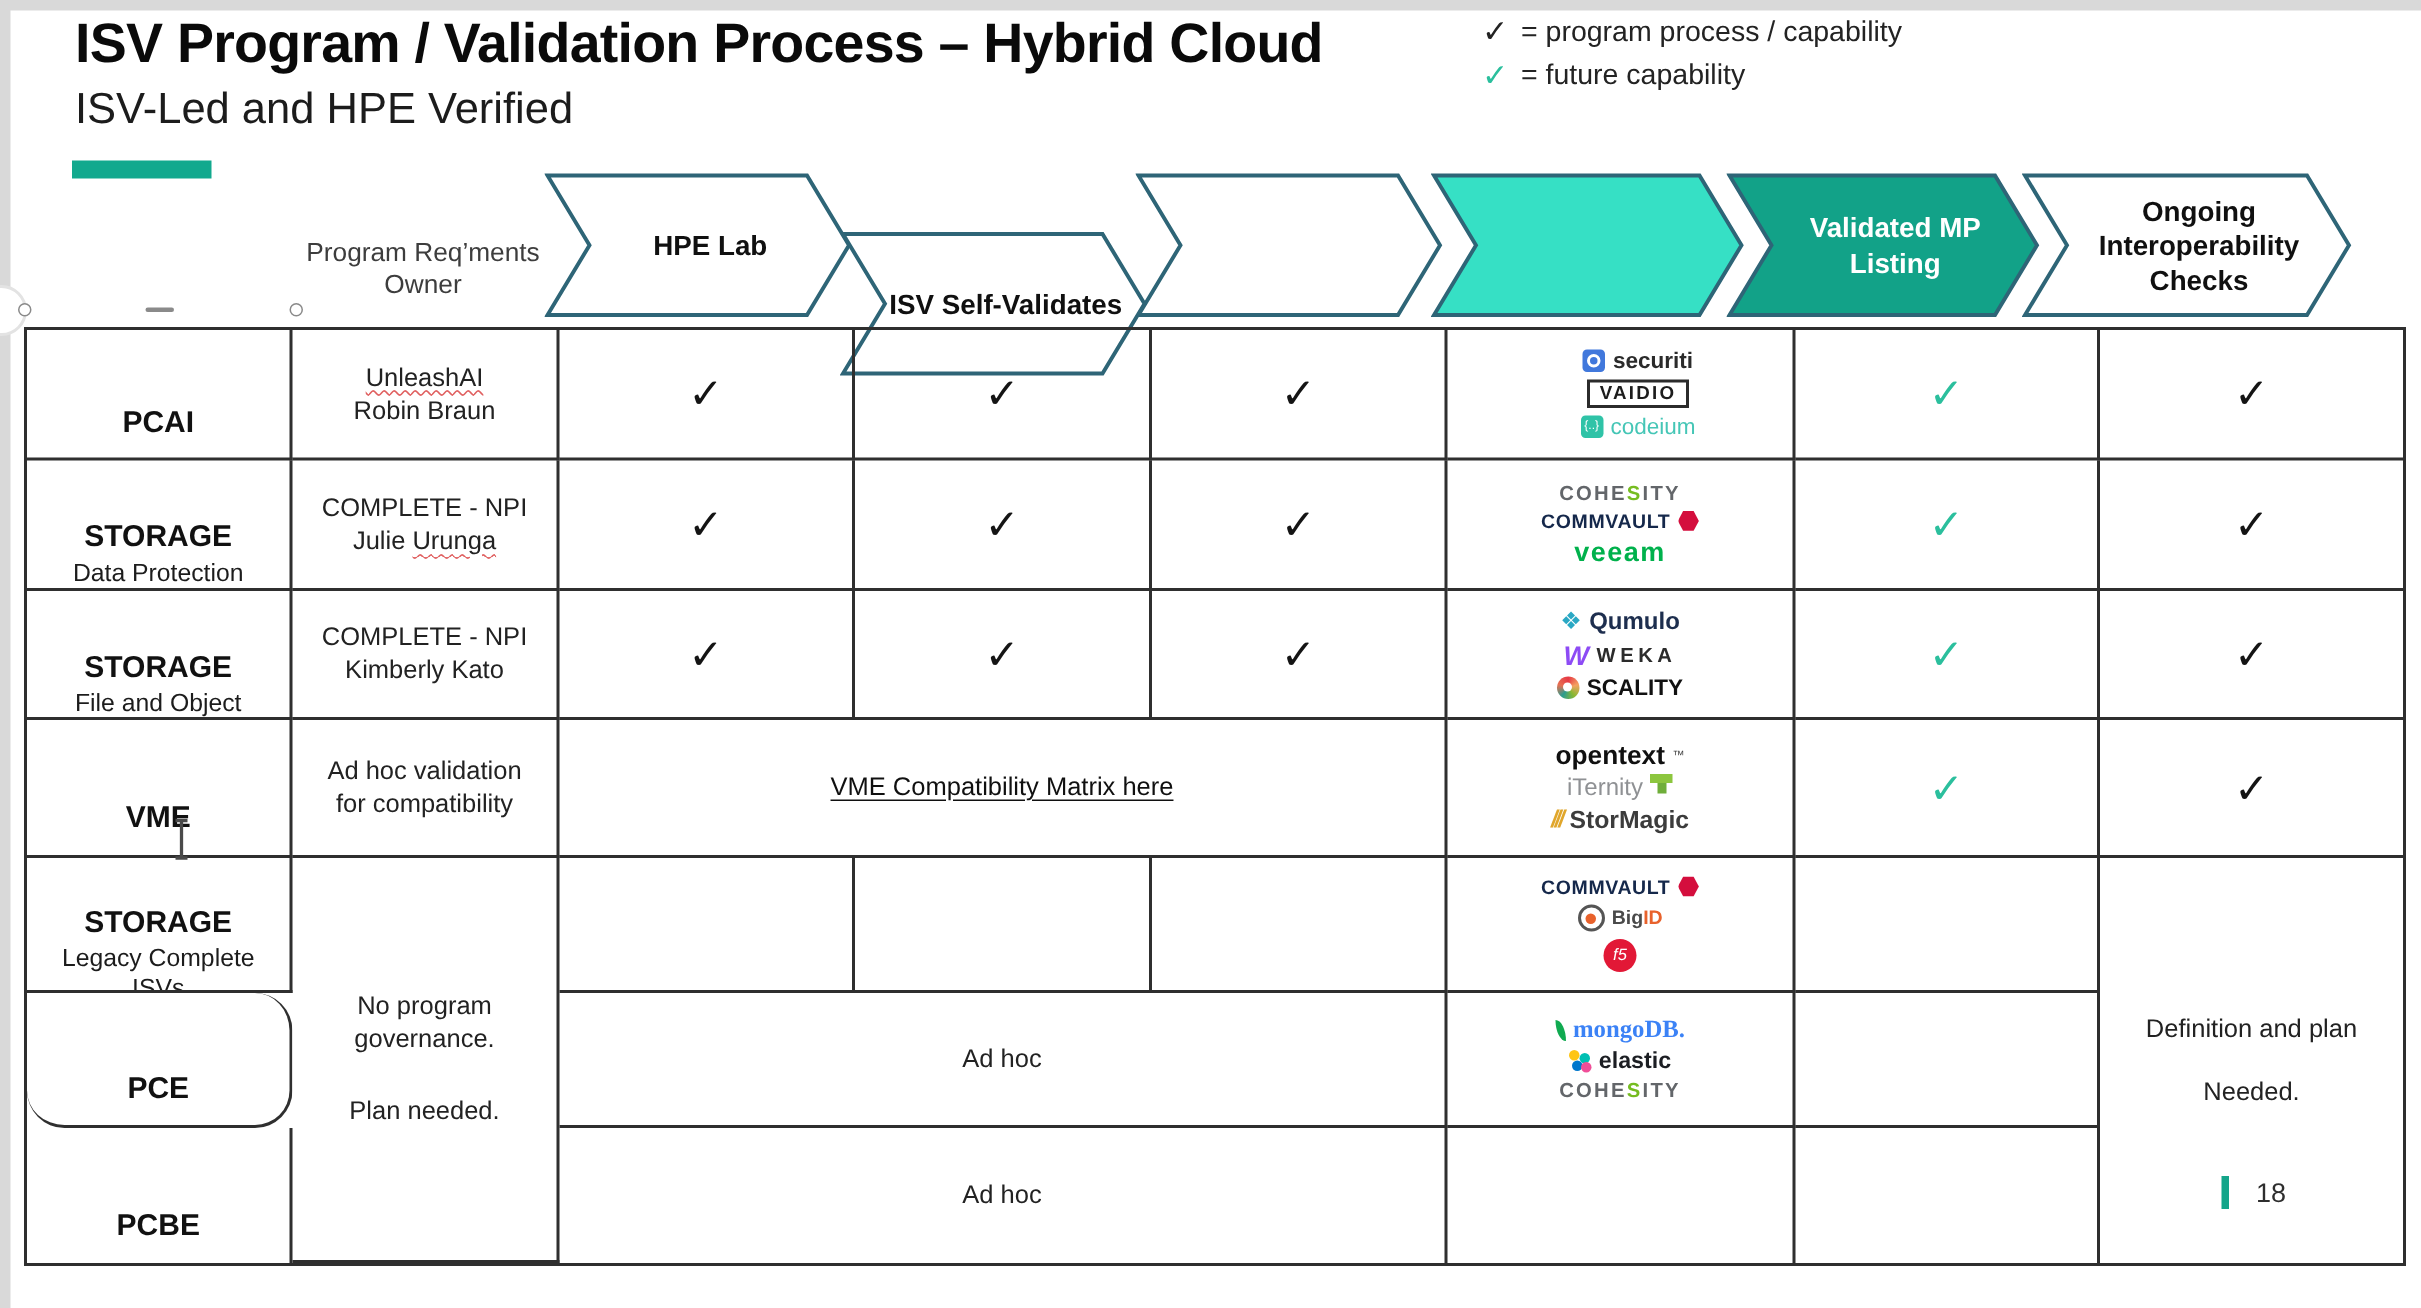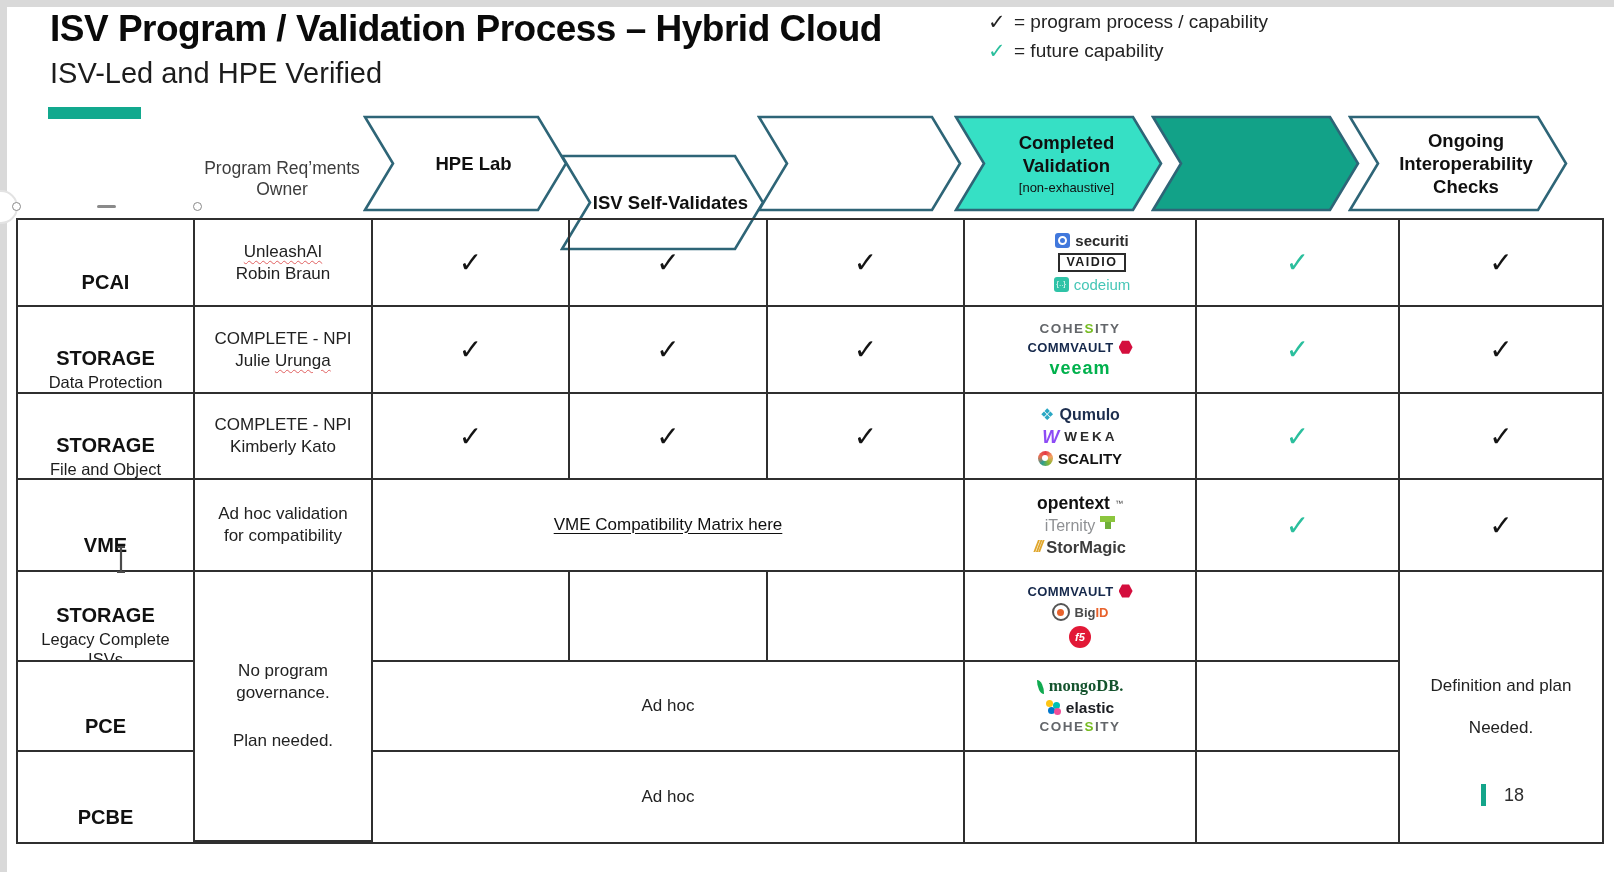--- a/index.html
+++ b/index.html
@@ -90,23 +90,23 @@
   .iternity-txt{font-size:16px;font-weight:500;color:#8f9194;}
   .iternity-ico{position:relative;width:15px;height:14px;margin-top:-6px;}
   .iternity-ico::before{content:'';position:absolute;left:0;top:0;width:15px;height:6px;background:#8cc63e;}
   .iternity-ico::after{content:'';position:absolute;left:4.5px;top:6px;width:6px;height:7px;background:#6fae3a;}
   .stormagic-sl{font-size:16px;font-weight:bold;font-style:italic;letter-spacing:-2px;color:#e0a62b;}
   .stormagic-txt{font-size:16.5px;font-weight:bold;color:#3c3c3c;}
   .bigid-ico{width:14px;height:14px;border:2px solid #555;border-radius:50%;position:relative;}
   .bigid-ico::after{content:'';position:absolute;left:3.5px;top:3.5px;width:7px;height:7px;background:#e8622c;border-radius:50%;}
   .bigid-big{font-size:13px;font-weight:bold;color:#4a4a4a;}
   .bigid-id{font-size:13px;font-weight:bold;color:#e8622c;}
-  .f5-ico{width:22px;height:22px;background:#e21836;border-radius:50%;color:#fff;font-size:11px;font-weight:bold;font-style:italic;display:flex;align-items:center;justify-content:center;}
+  .f5-ico{width:22px;height:22px;background:#e21836;border-radius:50%;color:#fff;font-size:11px;font-weight:normal;font-style:italic;display:flex;align-items:center;justify-content:center;}
   .mongo-leaf{width:7px;height:14px;background:#10aa50;border-radius:0 100% 0 100%;}
-  .mongo-txt{font-family:"Liberation Serif",serif;font-size:16.5px;font-weight:bold;color:#14532d;}
+  .mongo-txt{font-family:"Liberation Serif",serif;font-size:16.5px;font-weight:bold;color:#3b82f6;}
   .elastic-ico{position:relative;width:15px;height:15px;}
   .elastic-ico i{position:absolute;border-radius:50%;width:7px;height:7px;}
   .elastic-ico .e1{left:0;top:0;background:#fec514;}
   .elastic-ico .e2{left:7px;top:2px;background:#00bfb3;}
   .elastic-ico .e3{left:2px;top:7px;background:#0077cc;}
   .elastic-ico .e4{left:8px;top:8px;background:#f04e98;}
   .elastic-txt{font-size:15.5px;font-weight:600;color:#1c1e23;}
 
   
   .ibeam{position:absolute;left:114px;top:545px;}
@@ -158,29 +158,26 @@
 </div>
 <div class="chev" style="left:757px;width:205px;">
   <svg viewBox="0 0 205 97" preserveAspectRatio="none">
       <polygon class="poly-outline" points="2,2 175,2 203,48.5 175,95 2,95 30,48.5"></polygon>
     </svg>
 </div>
 <div class="chev" style="left:954px;width:209px;">
   <svg viewBox="0 0 209 97" preserveAspectRatio="none">
       <polygon class="poly-light" points="2,2 179,2 207,48.5 179,95 2,95 30,48.5"></polygon>
     </svg>
-  <div class="chev-label">
-    <span>Completed Validation</span>
-    <span class="chev-sub">[non-exhaustive]</span>
-  </div>
 </div>
 <div class="chev" style="left:1151px;width:209px;">
   <svg viewBox="0 0 209 97" preserveAspectRatio="none">
       <polygon class="poly-dark" points="2,2 179,2 207,48.5 179,95 2,95 30,48.5"></polygon>
     </svg>
+  <div class="chev-label white">Validated MP Listing</div>
 </div>
 <div class="chev" style="left:1348px;width:220px;">
   <svg viewBox="0 0 220 97" preserveAspectRatio="none">
       <polygon class="poly-outline" points="2,2 190,2 218,48.5 190,95 2,95 30,48.5"></polygon>
     </svg>
   <div class="chev-label">Ongoing Interoperability Checks</div>
 </div>
 
 <div class="grid">
 
@@ -358,21 +355,21 @@
         <span class="f5-ico">f5</span>
       </div>
     </div>
   </div>
   <div class="cell" style="grid-area:5/7;"></div>
   <div class="cell br0 bb0" style="grid-area:5/8/8/9;gap:20px;">
     <div class="stack-txt">Definition and plan</div>
     <div class="stack-txt">Needed.</div>
   </div>
 
-  <div class="cell" style="grid-area:6/1;">
+  <div class="cell" style="grid-area:6/1;border-radius:25px;">
     <div class="cat">PCE</div>
   </div>
   <div class="cell" style="grid-area:6/3/7/6;">
     <span class="adhoc">Ad hoc</span>
   </div>
   <div class="cell" style="grid-area:6/6;">
     <div class="logos">
       <div class="logo">
         <span class="mongo-leaf"></span>
         <span class="mongo-txt">mongoDB.</span>

